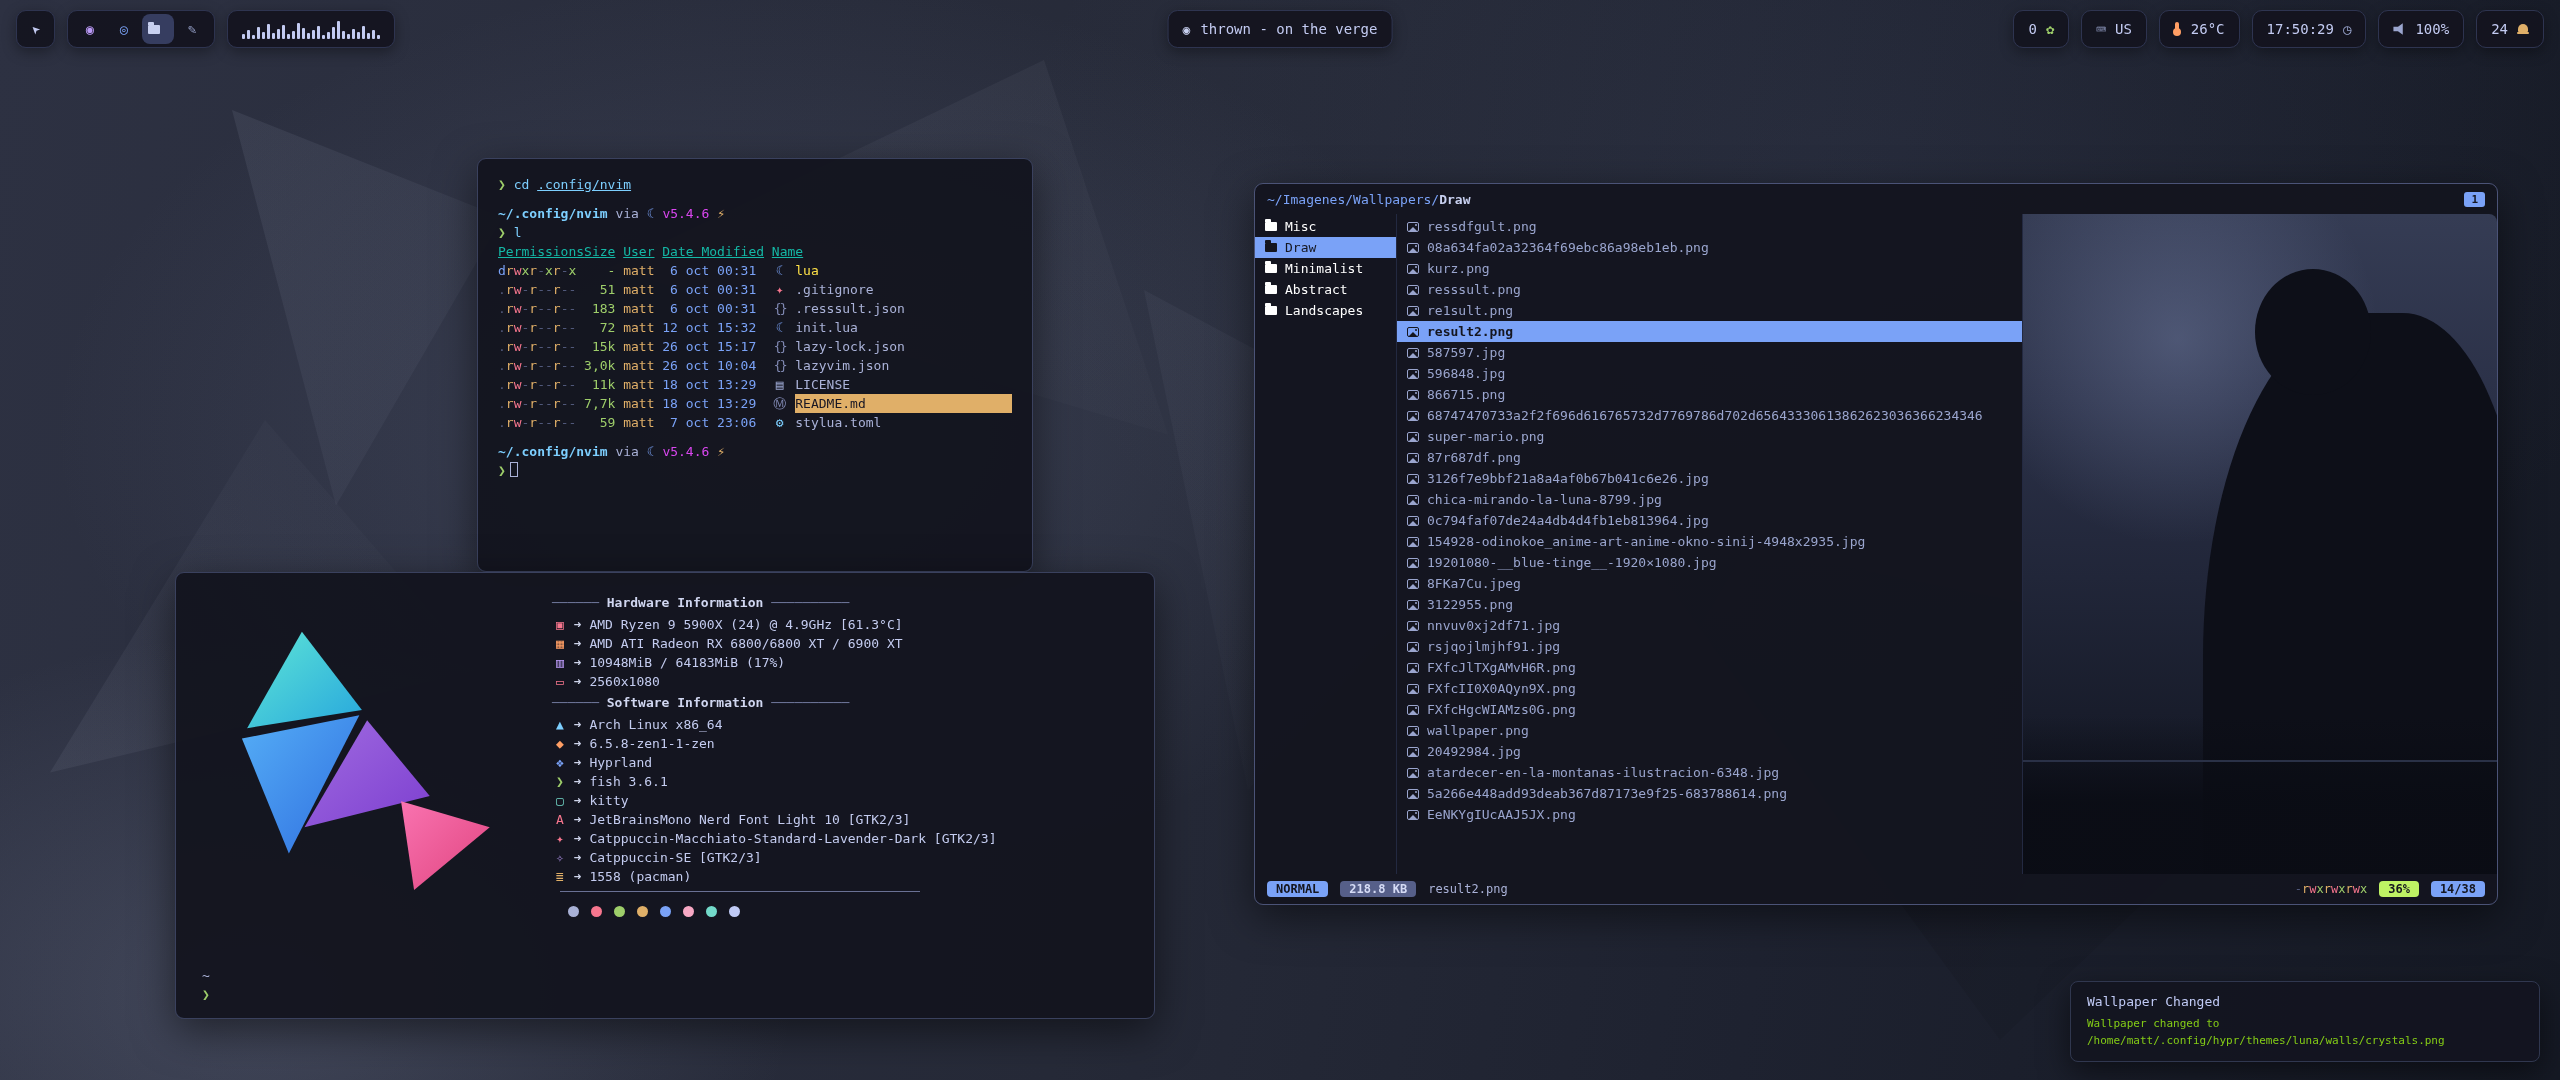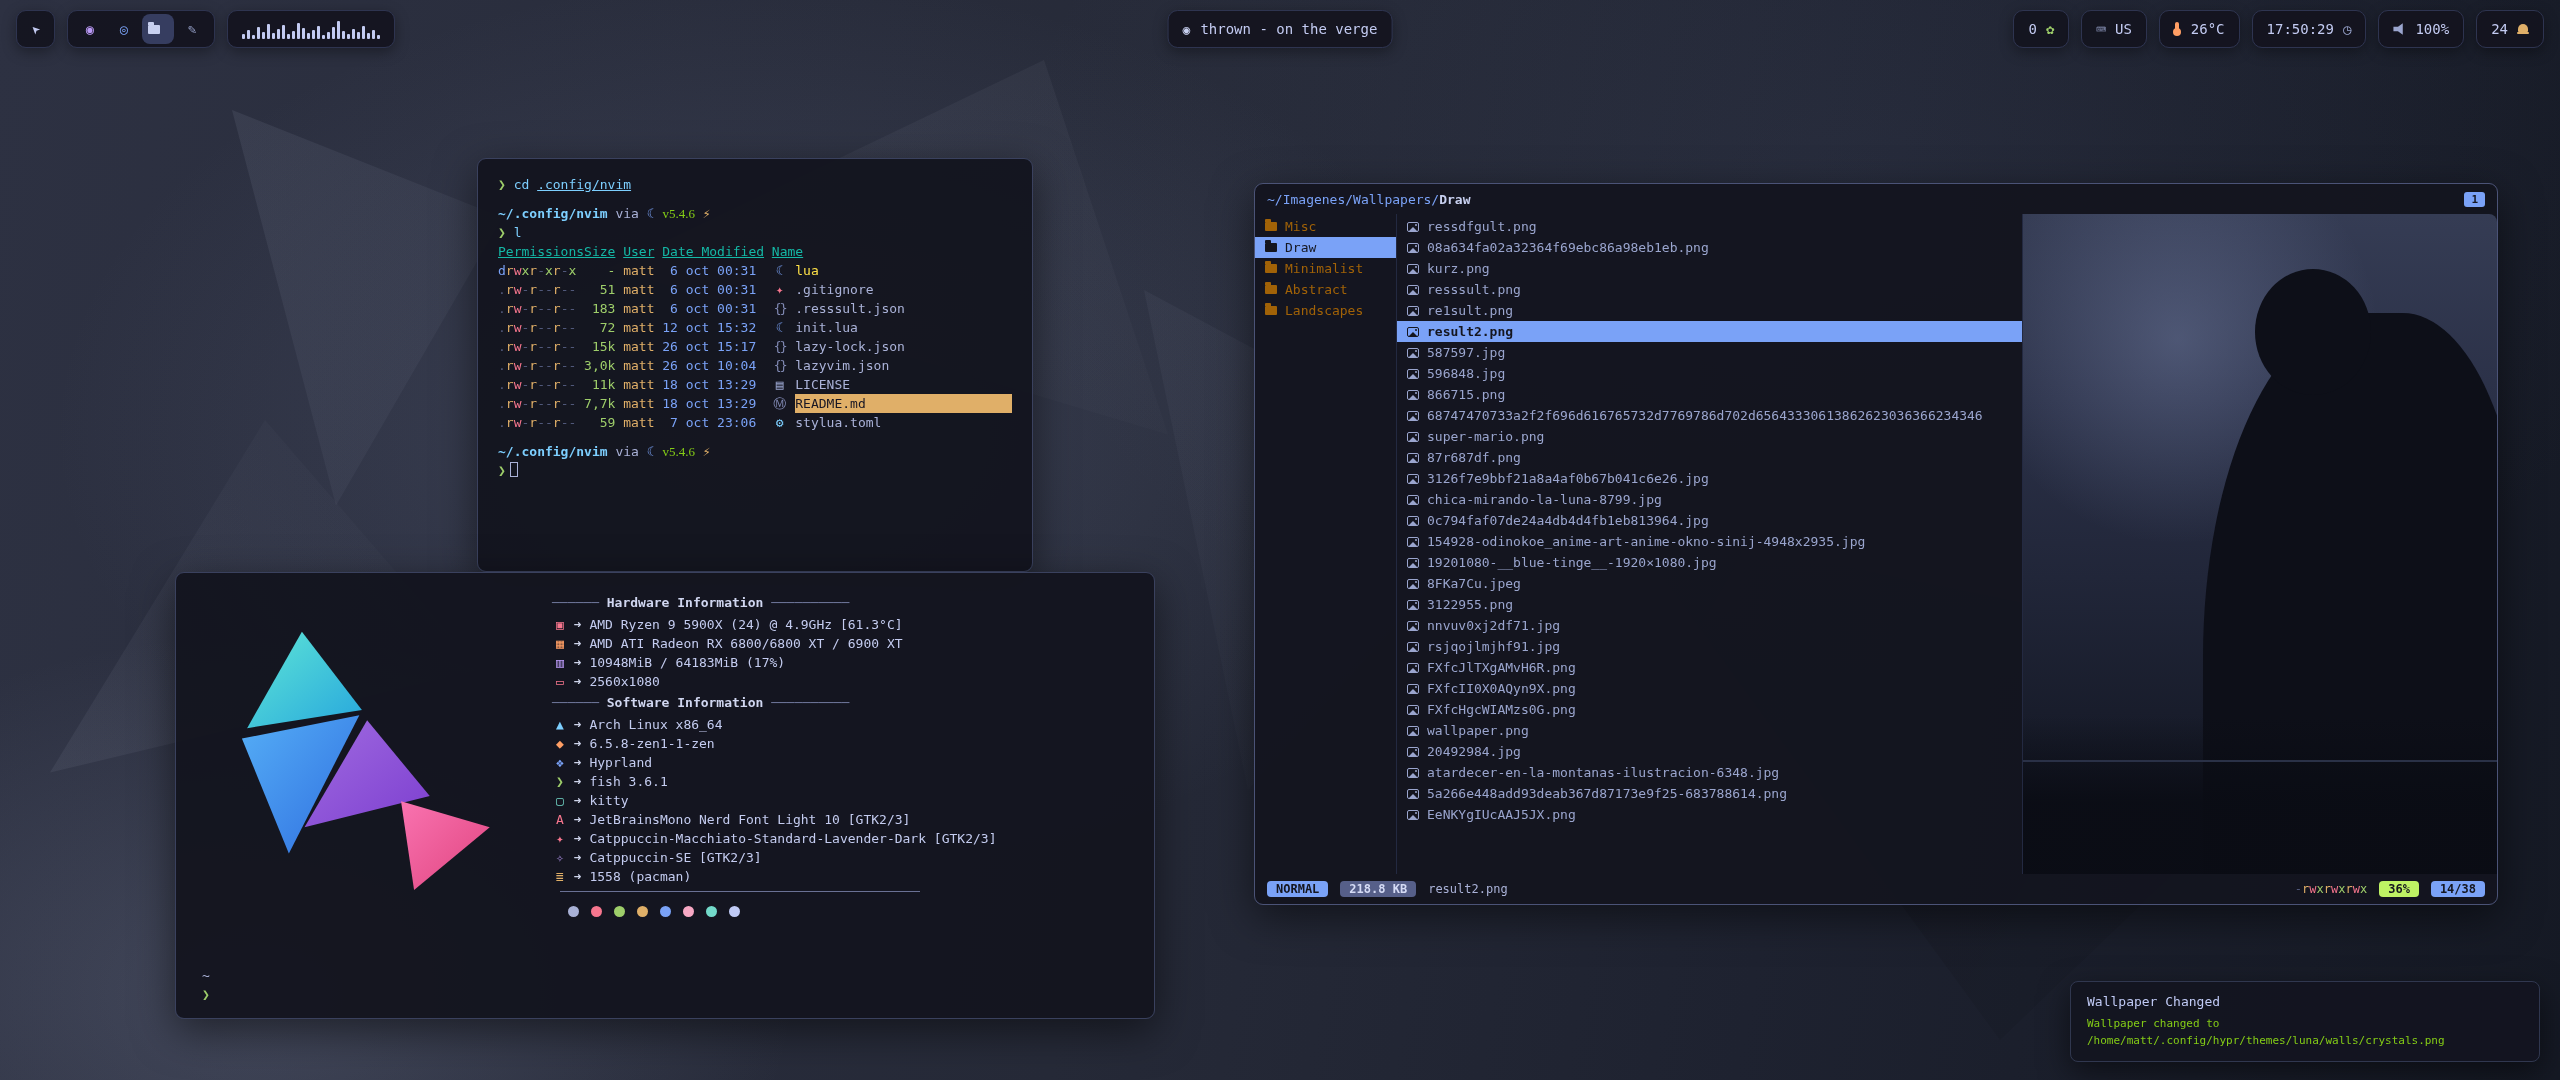--- a/index.html
+++ b/index.html
@@ -56,21 +56,21 @@
   
   #term-nvim { left:477px; top:158px; width:556px; height:414px; padding:16px 20px; font-size:13px; line-height:19px; }
   .t-line { white-space:pre; }
   .blank { height:10px; }
   .p-char { color:#9ece6a; }
   .p-cmd { color:#7dcfff; }
   .p-arg { color:#7dcfff; text-decoration:underline; }
   .p-path { color:#7dcfff; font-weight:bold; }
   .p-via { color:#aab2d8; }
   .p-moon { color:#7aa2f7; }
-  .p-ver { color:#84cc16;font-family:Liberation Serif, serif; }
+  .p-ver { color:#d946ef; }
   .p-bolt { color:#e0af68; }
   .cursor { display:inline-block; width:8px; height:15px; border:1px solid #aab2d8; vertical-align:-2px; margin-left:4px; }
 
   .ls-grid { display:grid; grid-template-columns:10ch 4ch 4ch 13ch 2ch 1fr; column-gap:1ch; white-space:pre; line-height:19px; }
   .ls-head span { text-decoration:underline; color:#14b8a6; }
   .ls-h-name { grid-column:5/7; }
   .ls-size { text-align:right; color:#9ece6a; }
   .ls-user { color:#e0af68; }
   .ls-date { color:#7aa2f7; }
   .ls-name { color:#aab2d8; }
@@ -121,21 +121,21 @@
   .g-packages::before{content:"≣"; color:#e0af68}
 
   
   #fm { left:1254px; top:183px; width:1244px; height:722px; border-color:#4b5377; display:flex; flex-direction:column; font-size:13px; }
   .fm-header { display:flex; align-items:center; height:30px; padding:0 12px; flex:none;text-align:right; }
   .fm-path-parent { color:#7aa2f7; }
   .fm-path-current { color:#c8d0f0; font-weight:bold; }
   .fm-tab-badge { margin-left:auto; background:#7aa2f7; color:#15161f; font-weight:bold; font-size:11px; padding:1px 7px; border-radius:3px; }
   .fm-body { flex:1; display:flex; min-height:0; }
   .fm-sidebar { width:142px; flex:none; padding-top:2px; border-right:1px solid #232941; }
-  .fm-side-item { display:flex; align-items:center; height:21px; padding:0 10px; color:#a16207; white-space:nowrap; }
+  .fm-side-item { display:flex; align-items:center; height:21px; padding:0 10px; color:#ffffff; white-space:nowrap; }
   .fm-side-item.selected { background:#7aa2f7; color:#15161f; }
   .icon-folder { display:inline-block; width:12px; height:9px; background:currentColor; border-radius:1px; position:relative; margin-right:8px; flex:none; }
   .icon-folder::before { content:""; position:absolute; top:-3px; left:0; width:6px; height:3px; background:currentColor; border-radius:1px 1px 0 0; }
   .fm-list { width:625px; flex:none; padding-top:2px; overflow:hidden; }
   .fm-row { display:flex; align-items:center; height:21px; padding:0 10px; color:#9aa5ce; }
   .fm-row.selected { background:#7aa2f7; color:#15161f; font-weight:bold; }
   .fm-name { white-space:nowrap; overflow:hidden; }
   .icon-img { display:inline-block; width:12px; height:10px; border:1px solid currentColor; border-radius:2px; position:relative; margin-right:8px; flex:none; }
   .icon-img::after { content:""; position:absolute; left:1px; bottom:0; border-left:4px solid transparent; border-right:4px solid transparent; border-bottom:4px solid currentColor; }
   .icon-img::before { content:""; position:absolute; right:1px; top:1px; width:2px; height:2px; border-radius:50%; background:currentColor; }

